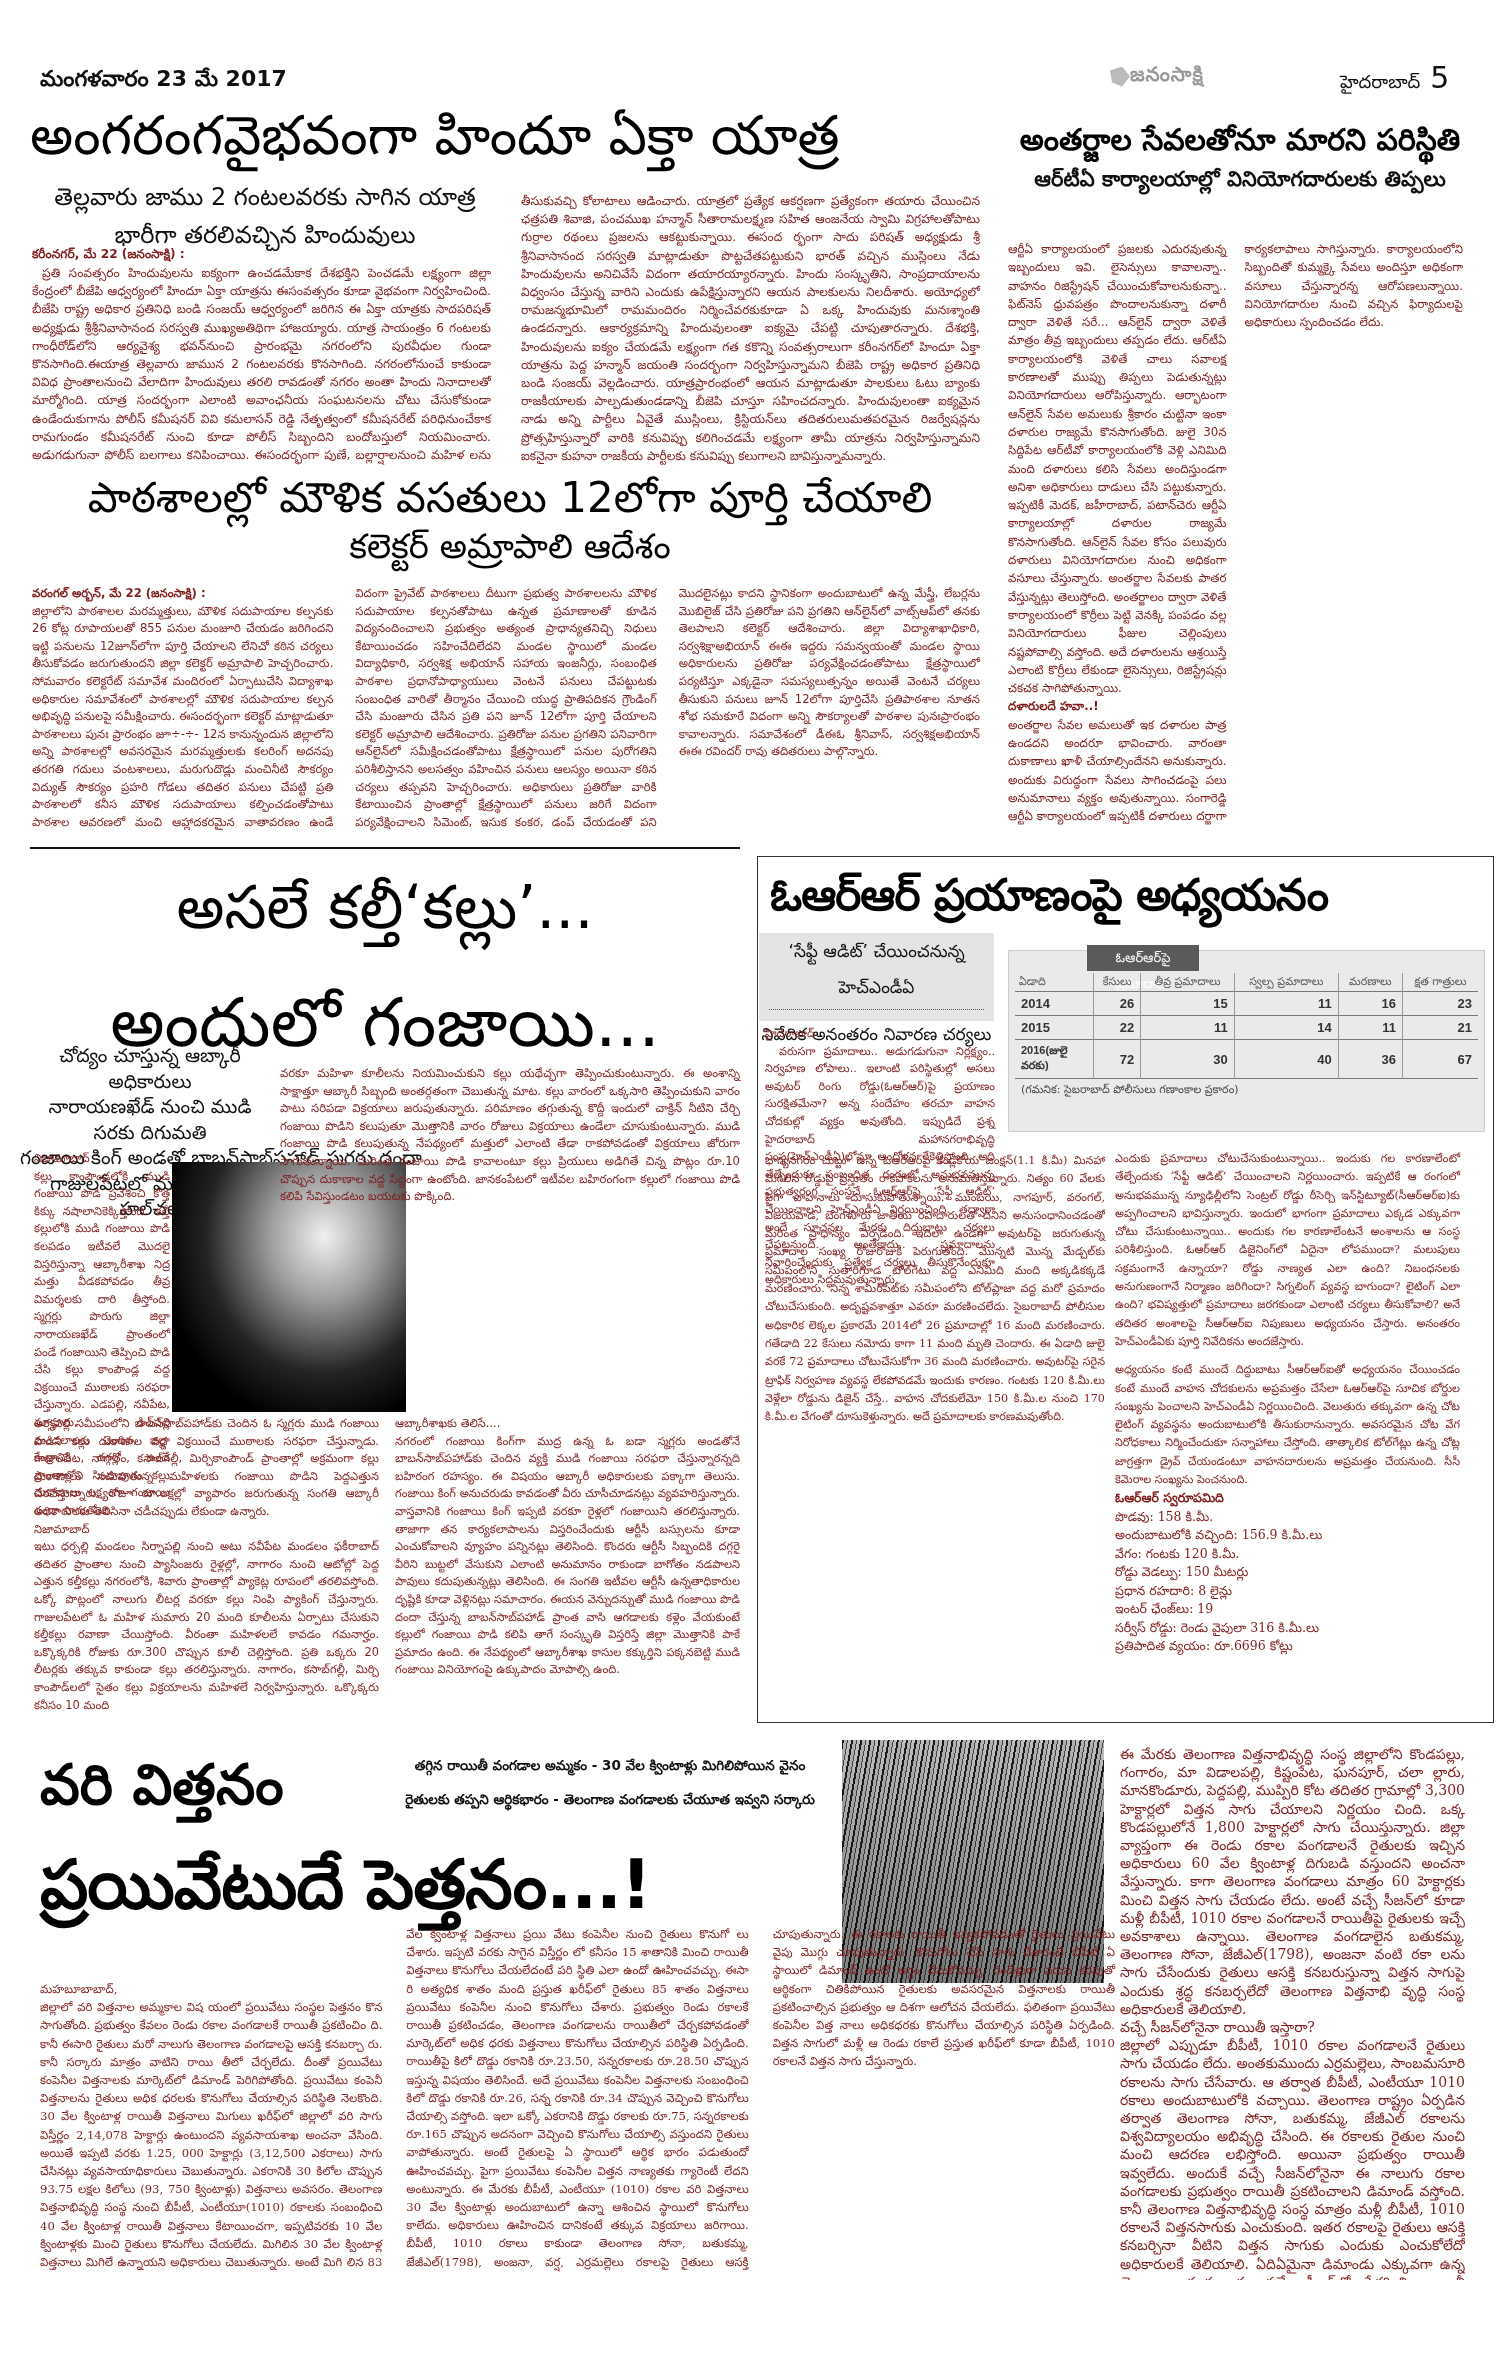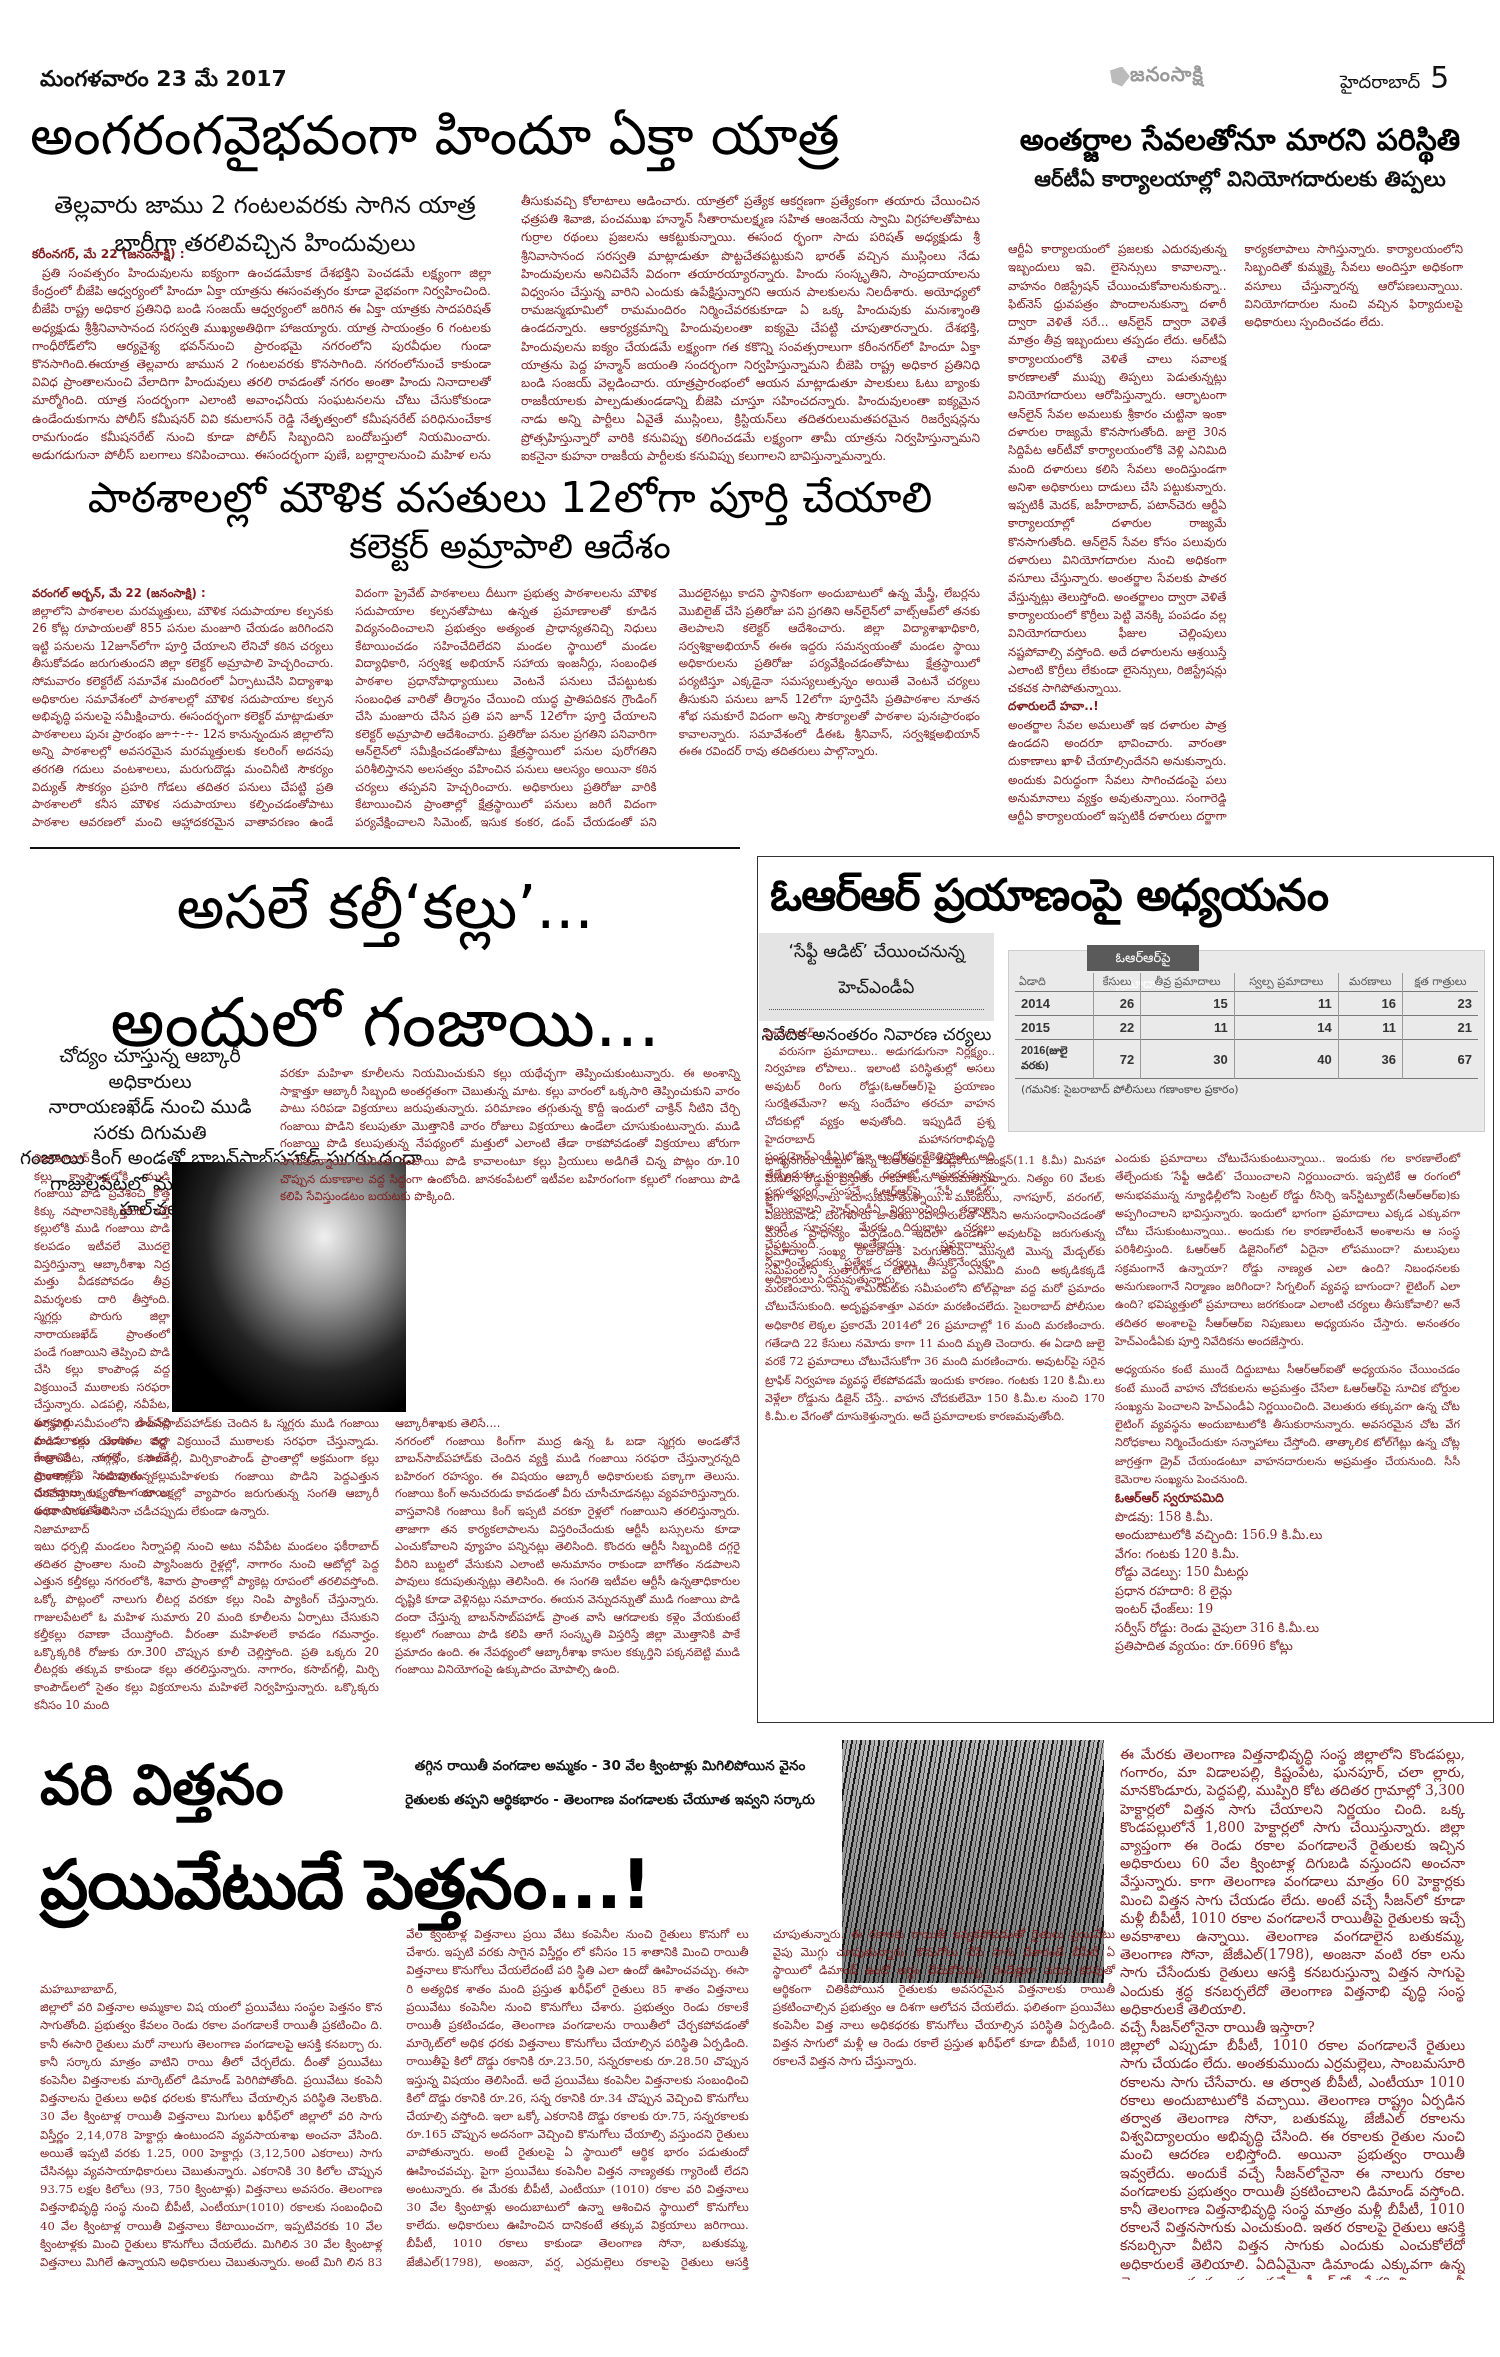--- a/index.html
+++ b/index.html
@@ -34,21 +34,21 @@
 <div class="abs" style="left:1110px;top:62px;display:flex;align-items:center;">
   <span style="display:inline-block;width:20px;height:20px;background:#bbb;clip-path:polygon(0 20%,60% 0,100% 50%,60% 100%,10% 80%);"></span>
   <span class="masthead-logo">జనంసాక్షి</span>
 </div>
 <div class="abs" style="left:1340px;top:60px;display:flex;align-items:baseline;gap:10px;">
   <span class="masthead-city">హైదరాబాద్</span>
   <span class="masthead-page">5</span>
 </div>
 
 <div class="abs head-xl" style="left:30px;top:100px;width:960px;font-size:54px;line-height:72px;">అంగరంగవైభవంగా హిందూ ఏక్తా యాత్ర</div>
-<div class="abs center" style="left:30px;top:178px;width:470px;font-size:24px;line-height:38px;margin-top:8px;">
+<div class="abs center" style="left:30px;top:178px;width:470px;font-size:24px;line-height:38px;">
   <div>తెల్లవారు జాము 2 గంటలవరకు సాగిన యాత్ర</div>
   <div>భారీగా తరలివచ్చిన హిందువులు</div>
 </div>
 <div class="abs body-text" style="left:32px;top:245px;width:470px;">
   <span class="dateline">కరీంనగర్, మే 22 (జనంసాక్షి) :</span>
 </div>
 <div class="abs body-text" style="left:32px;top:192px;width:948px;height:280px;column-count:2;column-gap:30px;column-fill:auto;">
   <div style="height:72px;break-inside:avoid;"></div>
   <p style="margin:0;text-indent:10px;">ప్రతి సంవత్సరం హిందువులను ఐక్యంగా ఉంచడమేకాక దేశభక్తిని పెంచడమే లక్ష్యంగా జిల్లా కేంద్రంలో బీజేపి ఆధ్వర్యంలో హిందూ ఏక్తా యాత్రను ఈసంవత్సరం కూడా వైభవంగా నిర్వహించింది. బీజేపి రాష్ట్ర అధికార ప్రతినిధి బండి సంజయ్ ఆధ్వర్యంలో జరిగిన ఈ ఏక్తా యాత్రకు సాదపరిషత్ అధ్యక్షుడు శ్రీశ్రీనివాసానంద సరస్వతి ముఖ్యఅతిథిగా హాజయ్యారు. యాత్ర సాయంత్రం 6 గంటలకు గాంధీరోడ్‌లోని ఆర్యవైశ్య భవన్‌నుంచి ప్రారంభమై నగరంలోని పురవీధుల గుండా కొనసాగింది.ఈయాత్ర తెల్లవారు జామున 2 గంటలవరకు కొనసాగింది. నగరంలోనుంచే కాకుండా వివిధ ప్రాంతాలనుంచి వేలాదిగా హిందువులు తరలి రావడంతో నగరం అంతా హిందు నినాదాలతో మార్మోగింది. యాత్ర సందర్భంగా ఎలాంటి అవాంఛనీయ సంఘటనలను చోటు చేసుకోకుండా ఉండేందుకుగాను పోలీస్ కమీషనర్ వివి కమలాసన్ రెడ్డి నేతృత్వంలో కమీషనరేట్ పరిధినుంచేకాక రామగుండం కమీషనరేట్ నుంచి కూడా పోలీస్ సిబ్బందిని బందోబస్తులో నియమించారు. అడుగడుగునా పోలీస్ బలగాలు కనిపించాయి. ఈసందర్భంగా పుణే, బల్లార్షాలనుంచి మహిళ లను తీసుకువచ్చి కోలాటాలు ఆడించారు. యాత్రలో ప్రత్యేక ఆకర్షణగా ప్రత్యేకంగా తయారు చేయించిన ఛత్రపతి శివాజి, పంచముఖ హన్మాన్ సీతారామలక్ష్మణ సహిత ఆంజనేయ స్వామి విగ్రహాలతోపాటు గుర్రాల రథంలు ప్రజలను ఆకట్టుకున్నాయి. ఈసంద ర్భంగా సాదు పరిషత్ అధ్యక్షుడు శ్రీ శ్రీనివాసానంద సరస్వతి మాట్లాడుతూ పొట్టచేతపట్టుకుని భారత్ వచ్చిన ముస్లింలు నేడు హిందువులను అనిచివేసే విదంగా తయారయ్యారన్నారు. హిందు సంస్కృతిని, సాంప్రదాయాలను విధ్వంసం చేస్తున్న వారిని ఎందుకు ఉపేక్షిస్తున్నారని ఆయన పాలకులను నిలదీశారు. అయోధ్యలో రామజన్మభూమిలో రామమందిరం నిర్మించేవరకుకూడా ఏ ఒక్క హిందువుకు మనఃశ్శాంతి ఉండదన్నారు. ఆకార్యక్రమాన్ని హిందువులంతా ఐక్యమై చేపట్టి చూపుతారన్నారు. దేశభక్తి, హిందువులను ఐక్యం చేయడమే లక్ష్యంగా గత కకొన్ని సంవత్సరాలుగా కరీంనగర్‌లో హిందూ ఏక్తా యాత్రను పెద్ద హన్మాన్ జయంతి సందర్భంగా నిర్వహిస్తున్నామని బీజెపి రాష్ట్ర అధికార ప్రతినిధి బండి సంజయ్ వెల్లడించారు. యాత్రప్రారంభంలో ఆయన మాట్లాడుతూ పాలకులు ఓటు బ్యాంకు రాజకీయాలకు పాల్పడుతుండడాన్ని బీజెపి చూస్తూ సహించదన్నారు. హిందువులంతా ఐక్యమైన నాడు అన్ని పార్టీలు ఏవైతే ముస్లింలు, క్రిస్టియన్‌లు తదితరులుమతపరమైన రిజర్వేషన్లను ప్రోత్సహిస్తున్నారో వారికి కనువిప్పు కలిగించడమే లక్ష్యంగా తామీ యాత్రను నిర్వహిస్తున్నామని ఐకనైనా కుహనా రాజకీయ పార్టీలకు కనువిప్పు కలుగాలని బావిస్తున్నామన్నారు.</p>
 </div>

